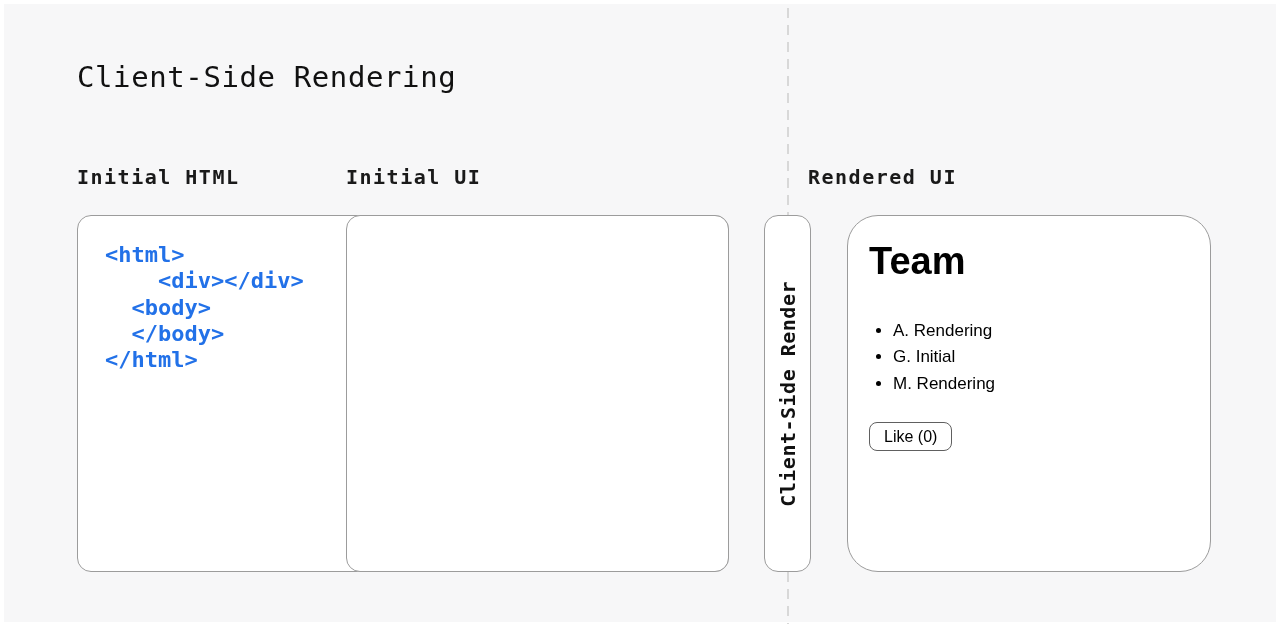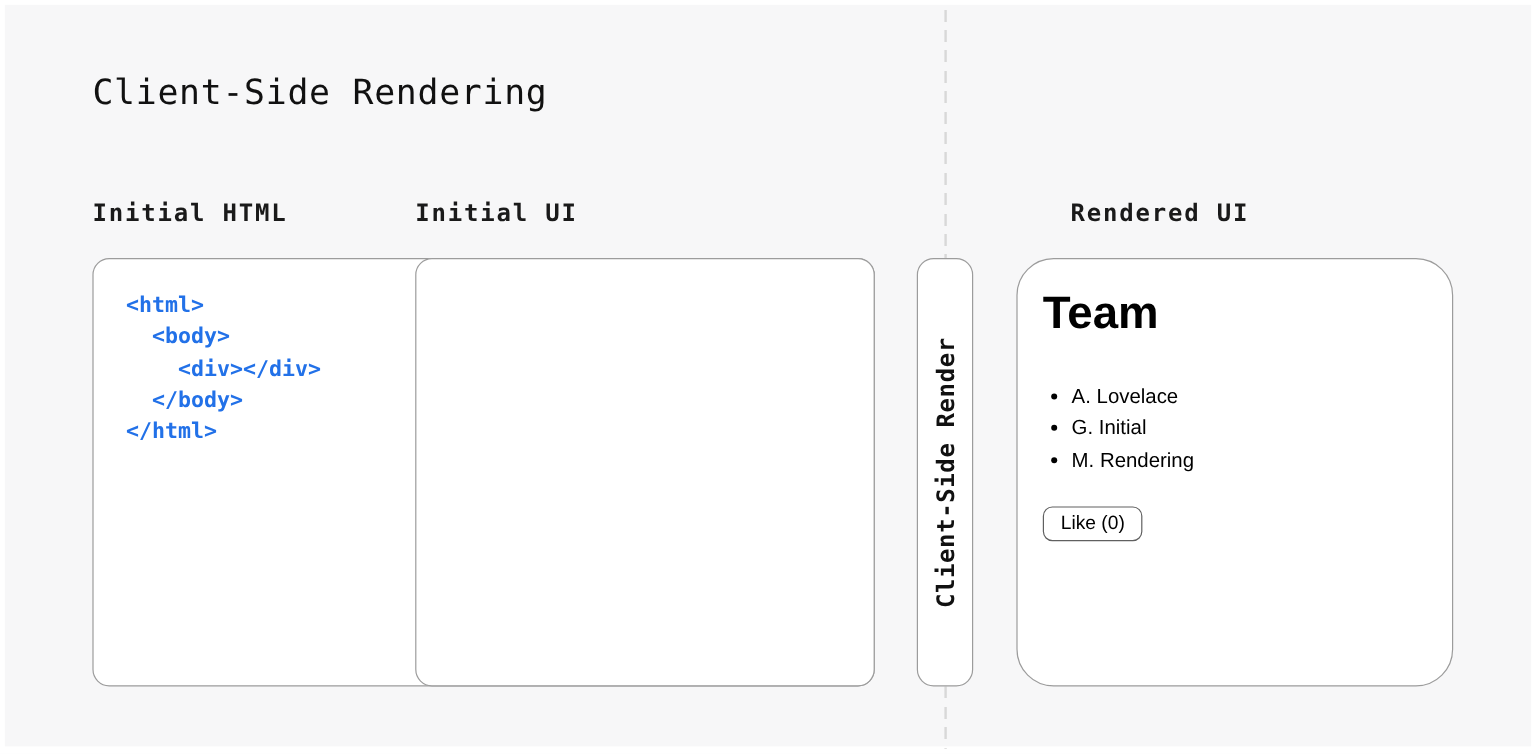--- a/index.html
+++ b/index.html
@@ -49,41 +49,41 @@
     top: 161px;
     font-family: "DejaVu Sans Mono", "Liberation Mono", monospace;
     font-size: 20px;
     font-weight: 700;
     letter-spacing: 1.5px;
     color: #1a1a1a;
     white-space: nowrap;
   }
   .label-initial-html { left: 73px;  }
   .label-initial-ui   { left: 342px; }
-  .label-rendered-ui  { left: 888px; }
+  .label-rendered-ui  { left: 804px; }
 
   .panel {
     position: absolute;
     top: 211px;
     height: 357px;
     background: #ffffff;
     border: 1.5px solid #9c9c9c;
     border-radius: 14px;
     box-sizing: border-box;
   }
   .panel-initial-html { left: 73px;  width: 652px; }
   .panel-initial-ui   { left: 342px; width: 383px; }
   .panel-rendered     { left: 843px; width: 364px; border-radius: 31px; }
 
   .code {
     position: absolute;
     left: 27px; top: 26px;
     margin: 0;
     font-family: "DejaVu Sans Mono", "Liberation Mono", monospace;
-    font-size: 18px;
+    font-size: 22px;
     font-weight: 700;
     line-height: 26.3px;
     color: #2271e8;
   }
   .code-line { white-space: pre; }
 
   .pill {
     position: absolute;
     left: 760px; top: 211px;
     width: 47px; height: 357px;
@@ -151,37 +151,37 @@
 
     <h1 class="title">Client-Side Rendering</h1>
 
     <div class="col-label label-initial-ui">Initial UI</div>
     <div class="col-label label-initial-html">Initial HTML</div>
     <div class="col-label label-rendered-ui">Rendered UI</div>
 
     <div class="panel panel-initial-html">
       <div class="code">
         <div class="code-line">&lt;html&gt;</div>
+        <div class="code-line">    &lt;div&gt;&lt;/div&gt;</div>
         <div class="code-line">  &lt;body&gt;</div>
-        <div class="code-line">    &lt;div&gt;&lt;/div&gt;</div>
         <div class="code-line">  &lt;/body&gt;</div>
         <div class="code-line">&lt;/html&gt;</div>
       </div>
     </div>
 
     <div class="panel panel-initial-ui"></div>
 
     <div class="pill">
       <span class="pill-text">Client-Side Render</span>
     </div>
 
     <div class="panel panel-rendered">
       <div class="team-heading">Team</div>
       <ul class="members">
-        <li>A. Lovelace</li>
+        <li>A. Rendering</li>
         <li>G. Initial</li>
         <li>M. Rendering</li>
       </ul>
       <button class="like-btn">Like (0)</button>
     </div>
 
   </div>
 </div>
 
 </body></html>

